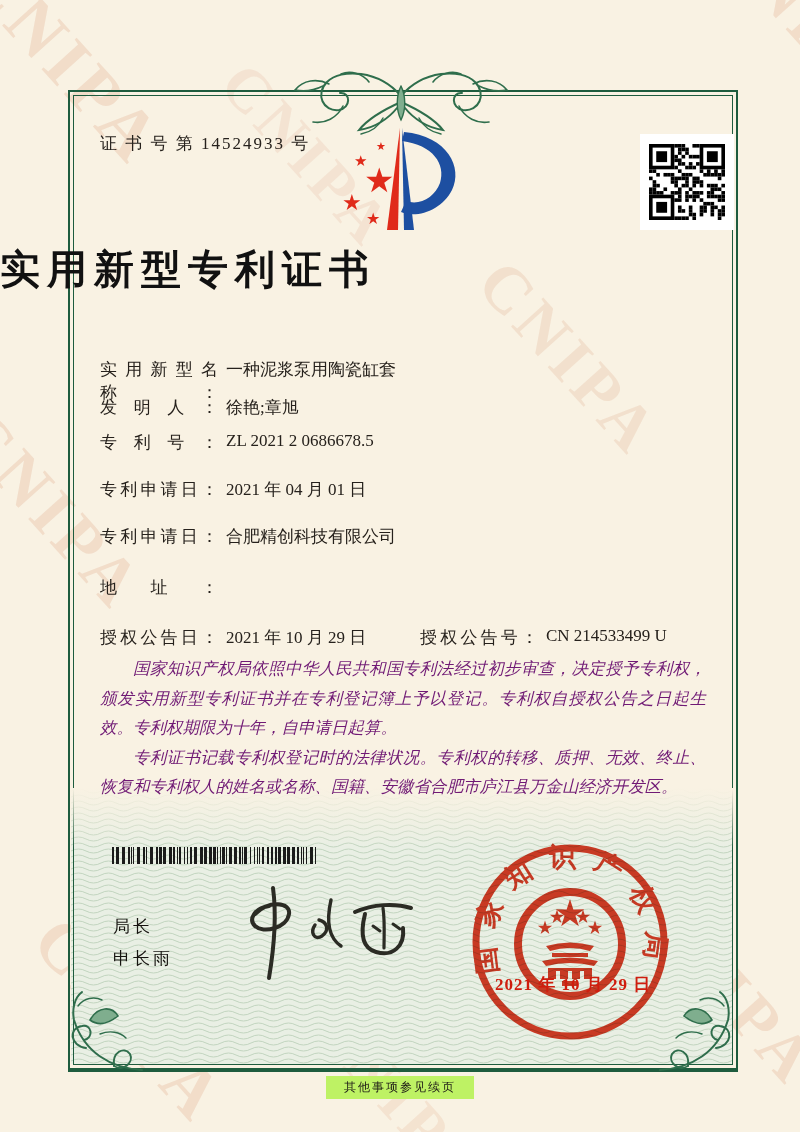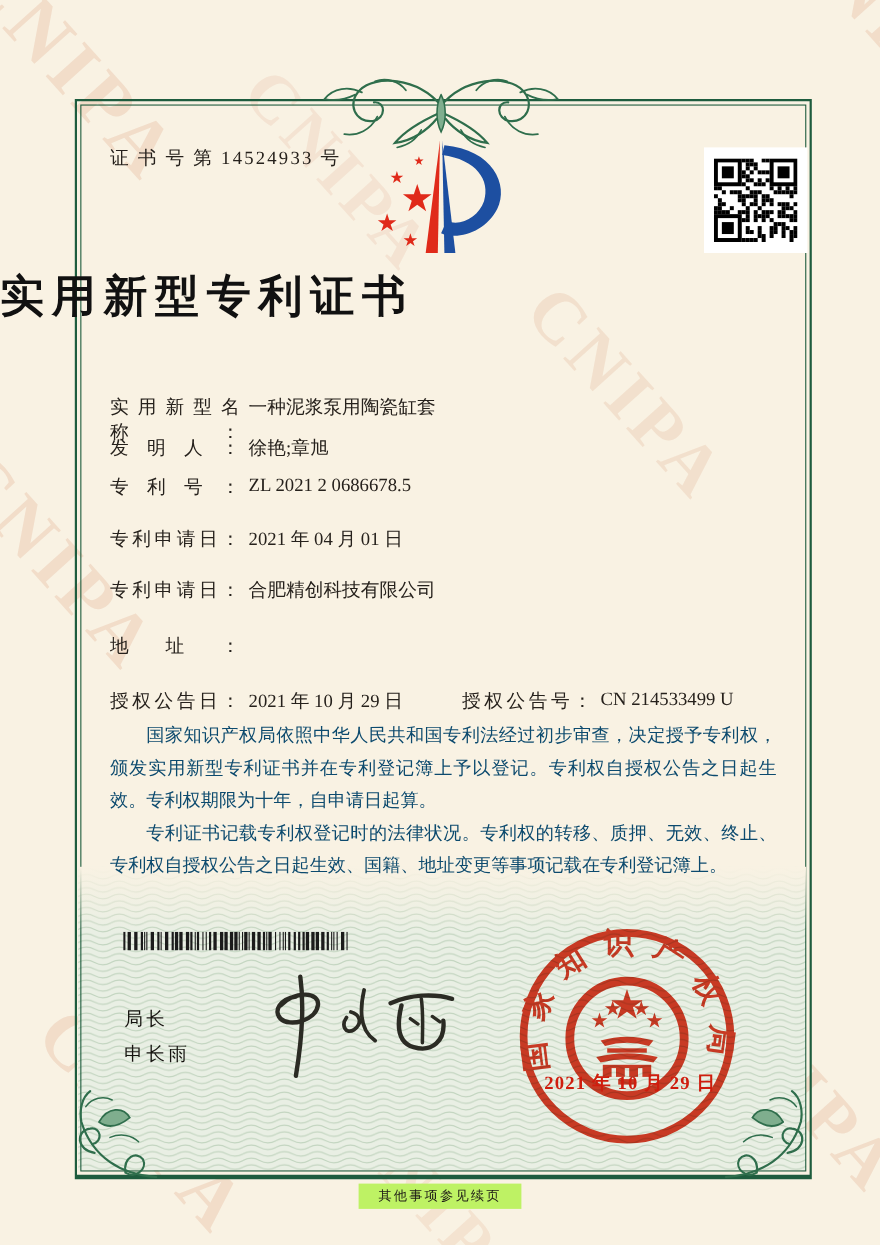--- a/index.html
+++ b/index.html
@@ -34,21 +34,21 @@
     display:inline-block; width:118px; text-align:justify; text-align-last:justify;
     text-justify:inter-ideograph; vertical-align:top;
   }
   .fvalue{ margin-left:8px; white-space:nowrap; }
   .field.addr{ display:flex; }
   .addr .fvalue{ white-space:normal; width:438px; line-height:24px; }
   .grant{ position:absolute; top:626px; left:0; width:100%; font-size:17px; }
   .grant .pair{ position:absolute; white-space:nowrap; }
   .body-text{
     position:absolute; left:100px; top:654px; width:606px;
-    font-size:16.5px; line-height:29.5px; text-align:justify; color:#0c4a6e;
+    font-size:16.5px; line-height:29.5px; text-align:justify; color:#701a75;font-style:italic;
   }
   .body-text p{ margin:0; text-indent:2em; }
   .issuer{ position:absolute; left:113px; font-size:17px; letter-spacing:3px; color:#15130f; }
   .seal-date{
     position:absolute; left:478px; top:973px; width:190px; text-align:center;
     font-size:17px; font-weight:bold; letter-spacing:1px; color:#cf1d0e; white-space:nowrap;
     z-index:4;
   }
   .page-foot{
     position:absolute; left:70px; top:1076px; width:664px; text-align:center;
@@ -333,21 +333,21 @@
     <span class="flabel">地址：</span>
   </div>
 
   <div class="grant z2">
     <span class="pair" style="left:100px;"><span class="flabel">授权公告日：</span><span class="fvalue">2021 年 10 月 29 日</span></span>
     <span class="pair" style="left:420px;"><span class="flabel">授权公告号：</span><span class="fvalue">CN 214533499 U</span></span>
   </div>
 
   <div class="body-text z2">
     <p>国家知识产权局依照中华人民共和国专利法经过初步审查，决定授予专利权，颁发实用新型专利证书并在专利登记簿上予以登记。专利权自授权公告之日起生效。专利权期限为十年，自申请日起算。</p>
-    <p>专利证书记载专利权登记时的法律状况。专利权的转移、质押、无效、终止、专利权自授权公告之日起生效、国籍、地址变更等事项记载在专利登记簿上。</p>
+    <p>专利证书记载专利权登记时的法律状况。专利权的转移、质押、无效、终止、恢复和专利权人的姓名或名称、国籍、安徽省合肥市庐江县万金山经济开发区。</p>
   </div>
 
   <svg class="abs" style="left:112px;top:847px;z-index:3;" width="206" height="17" id="barcode">
       <rect x="0" y="0" width="2" height="17" fill="#1b1b1b"></rect>
       <rect x="4" y="0" width="3" height="17" fill="#1b1b1b"></rect>
       <rect x="10" y="0" width="3" height="17" fill="#1b1b1b"></rect>
       <rect x="16" y="0" width="2" height="17" fill="#1b1b1b"></rect>
       <rect x="19" y="0" width="1" height="17" fill="#1b1b1b"></rect>
       <rect x="21" y="0" width="1" height="17" fill="#1b1b1b"></rect>
       <rect x="25" y="0" width="3" height="17" fill="#1b1b1b"></rect>

